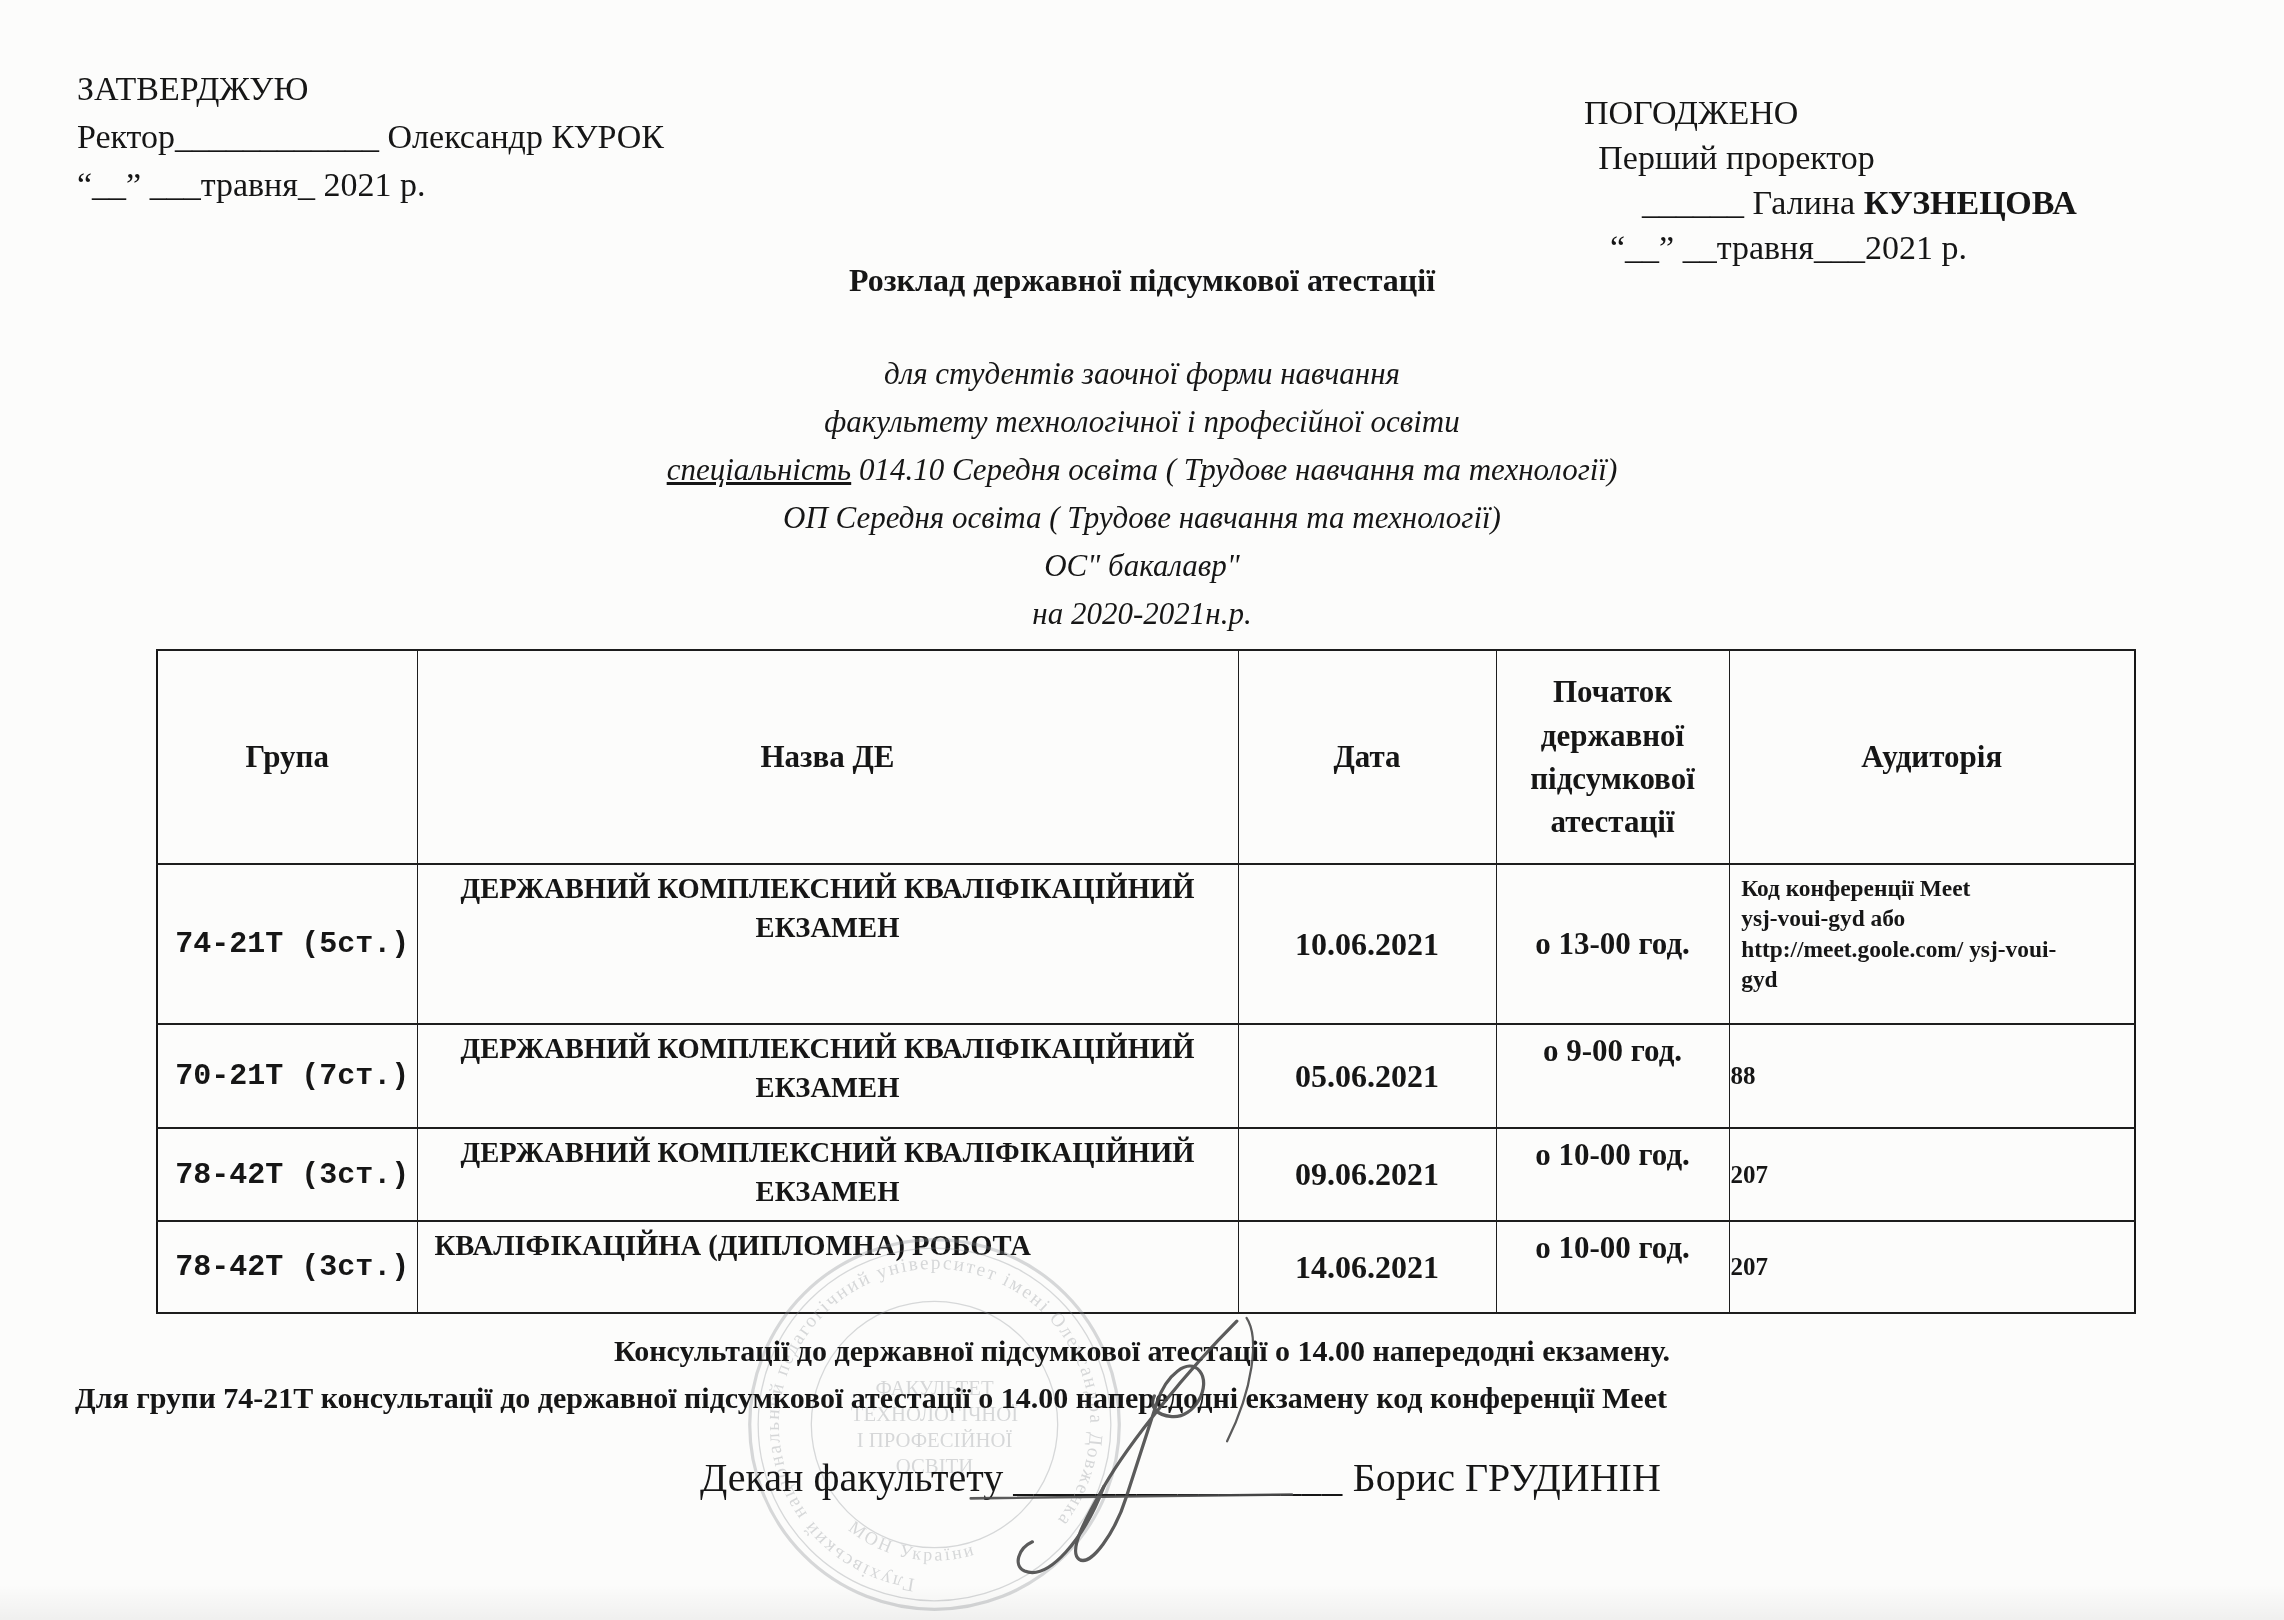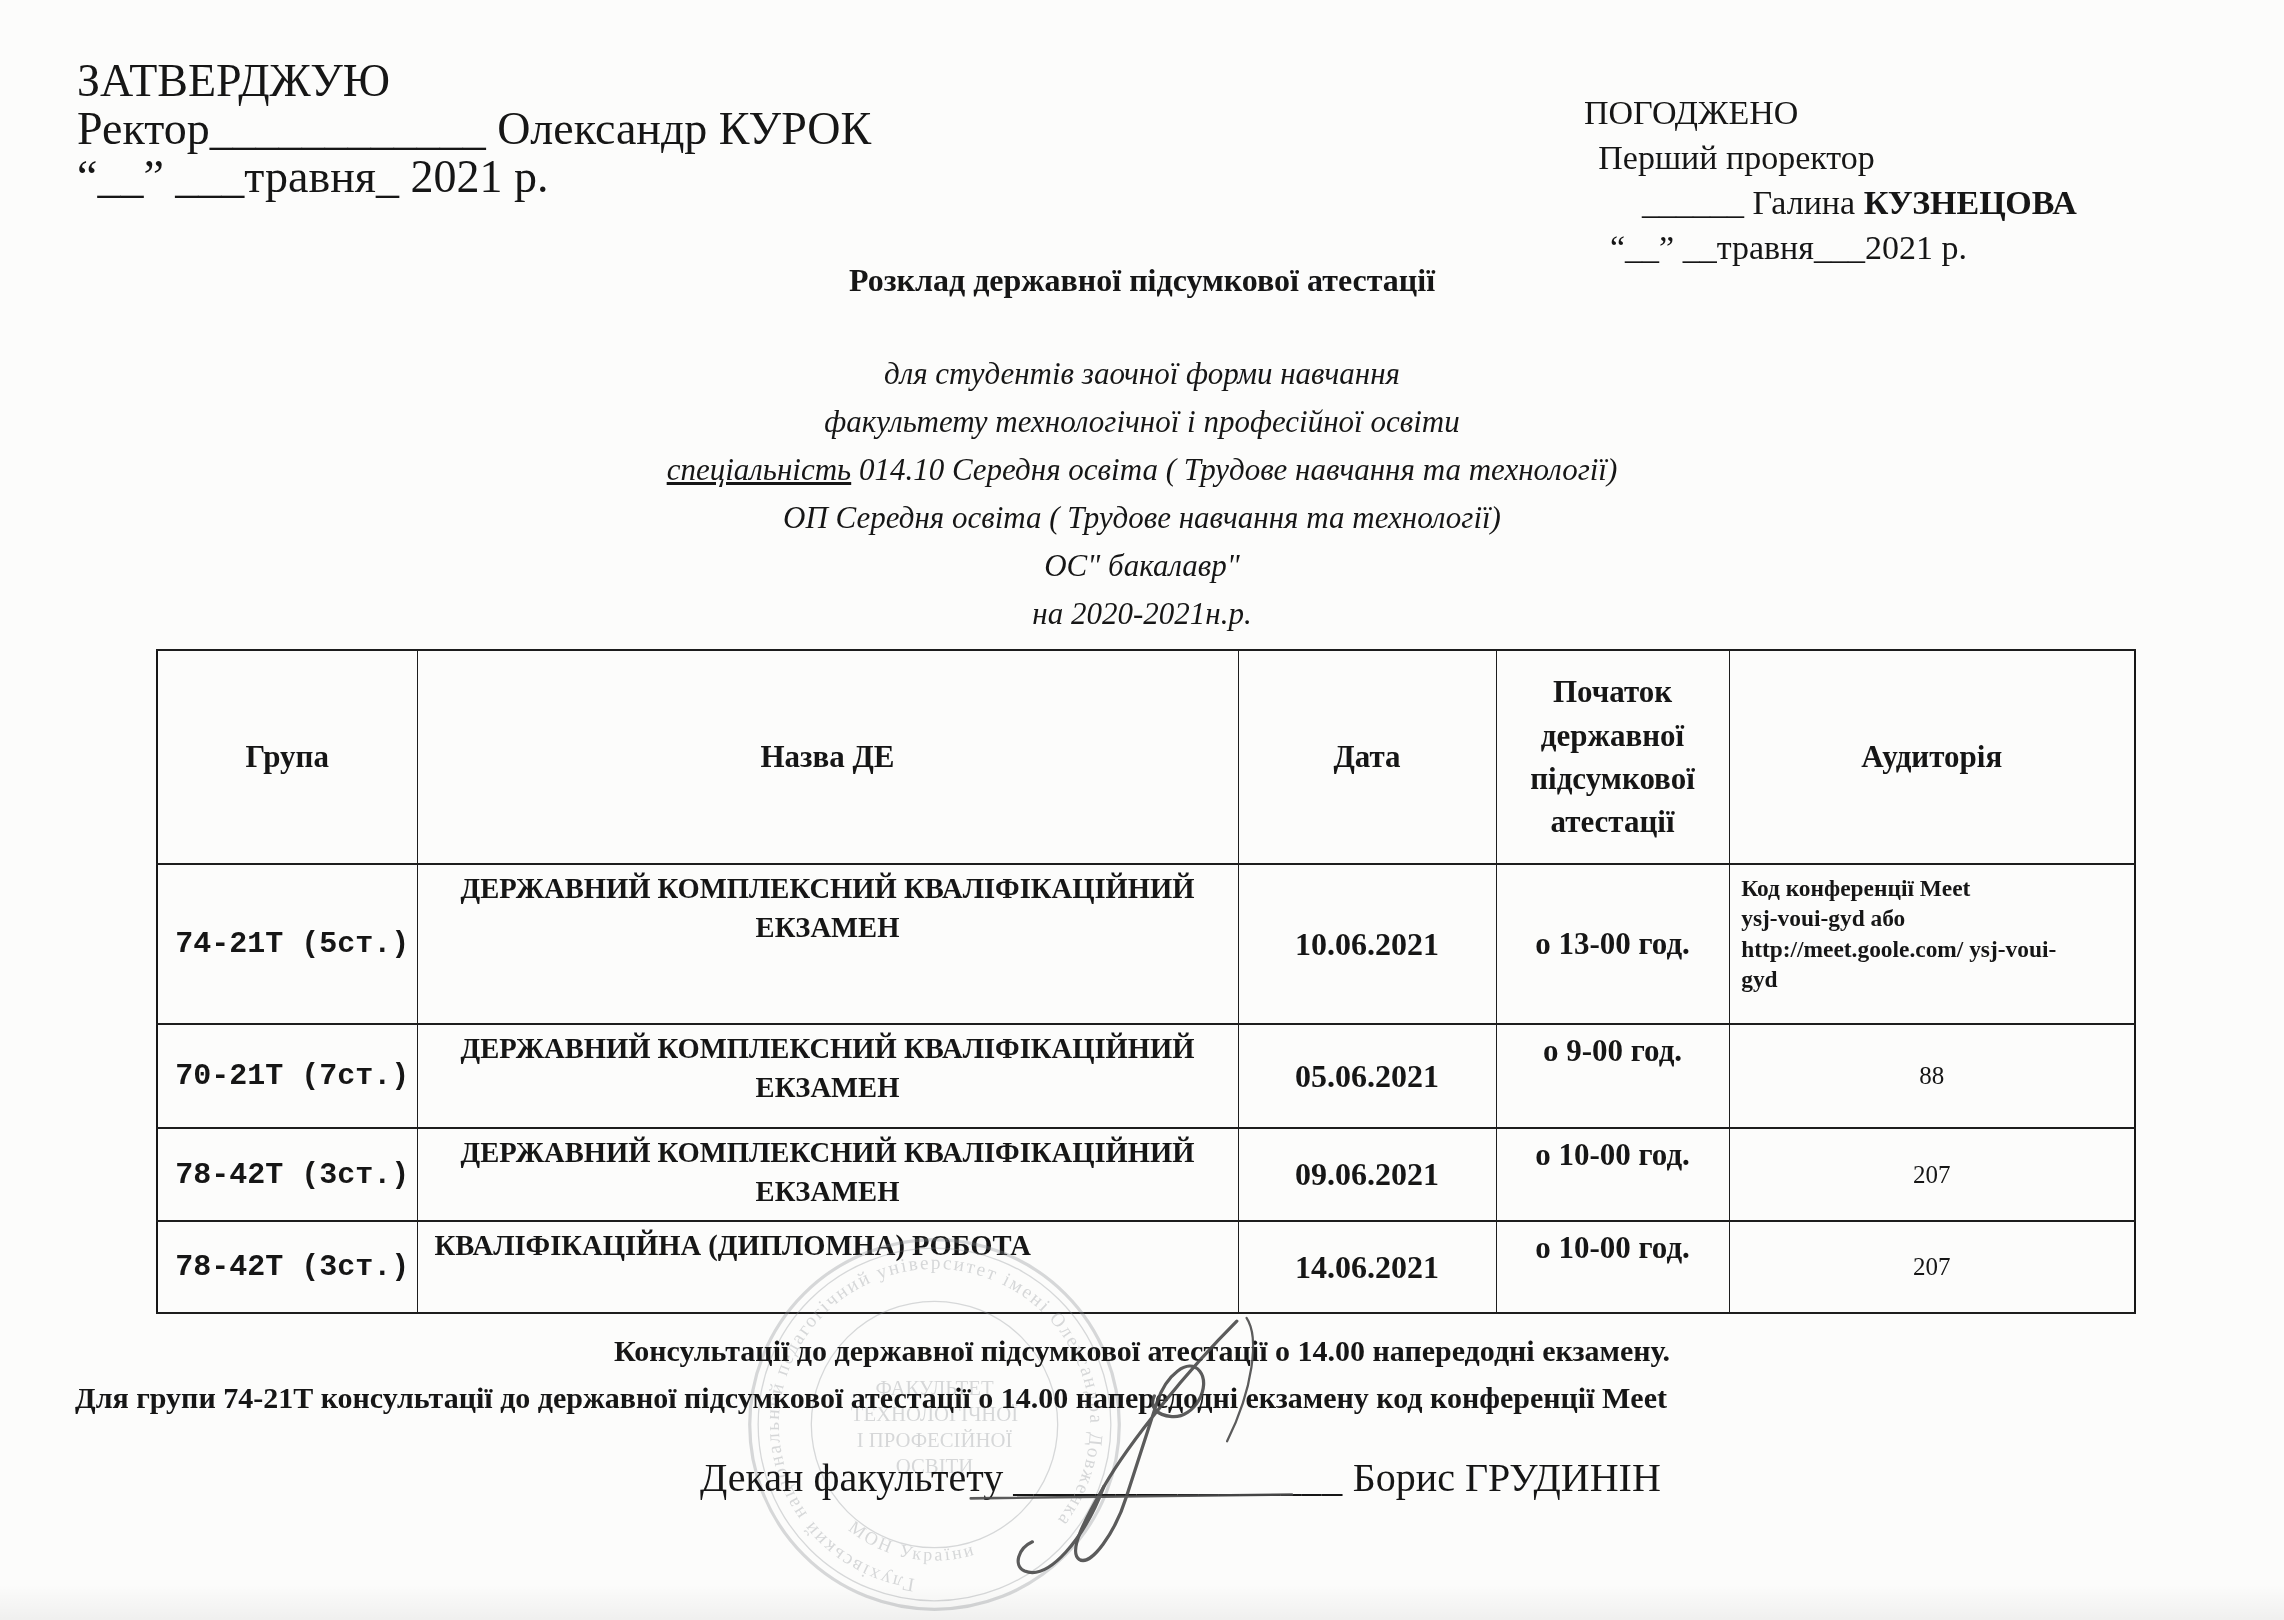--- a/index.html
+++ b/index.html
@@ -7,21 +7,21 @@
     position:relative;
     width:2284px;height:1621px;
     background:#fcfcfb;
     font-family:"Liberation Serif","DejaVu Serif",serif;
     color:#161616;
     overflow:hidden;
   }
   .scan-edge{position:absolute;left:0;right:0;bottom:0;height:36px;
     background:linear-gradient(to bottom,rgba(0,0,0,0),rgba(0,0,0,0.05));}
   
-  .approve{position:absolute;left:77px;top:57px;font-size:46px;line-height:48px;}
+  .approve{position:absolute;left:77px;top:65px;font-size:34px;line-height:48px;}
   .agree{position:absolute;left:1584px;top:90px;font-size:34px;line-height:45px;}
   .agree .indent1{padding-left:14.3px;}
   .agree .indent2{padding-left:58px;}
   .agree .indent3{padding-left:26px;}
   .bold{font-weight:700;margin-top:40px;}
   
   .title{position:absolute;left:0;top:250px;width:2284px;text-align:center;
     font-size:32px;font-weight:700;margin-top:12px;}
   .subtitle{position:absolute;left:0;top:350px;width:2284px;text-align:center;
     font-size:31px;font-style:italic;line-height:48px;}
@@ -42,21 +42,21 @@
     vertical-align:middle;font-family:Liberation Mono, monospace;}
   td.cell-exam{font-size:28.6px;font-weight:700;text-align:center;vertical-align:top;
     padding:5.2px 14.3px 0 14.3px;line-height:1.35;}
   td.cell-exam.left{text-align:left;padding-left:17px;}
   td.cell-date{font-size:32px;font-weight:700;text-align:center;vertical-align:middle;}
   td.cell-time{font-size:31px;font-weight:700;text-align:center;vertical-align:top;
     padding-top:8px;}
   td.cell-time.mid{vertical-align:middle;padding-top:0;}
   td.cell-room-meet{font-size:23.4px;font-weight:700;text-align:left;vertical-align:top;
     padding:7.8px 9px 0 11.7px;line-height:1.3;white-space:pre-line;}
-  td.cell-room-num{font-size:25px;font-weight:400;text-align:center;vertical-align:middle;}
+  td.cell-room-num{font-size:25px;font-weight:700;text-align:left;vertical-align:middle;}
   
   .note1{position:absolute;left:0;top:1334px;width:2284px;text-align:center;
     font-size:30px;font-weight:700;}
   .note2{position:absolute;left:75px;top:1381px;font-size:30px;font-weight:700;}
   .dean-line{position:absolute;left:700px;top:1454px;font-size:40px;white-space:nowrap;}
   .dean-line .blank{letter-spacing:0.6px;}
   
   .stamp{position:absolute;left:740px;top:1230px;opacity:0.33;}
   .signature{position:absolute;left:909px;top:1292px;}
 </style>

